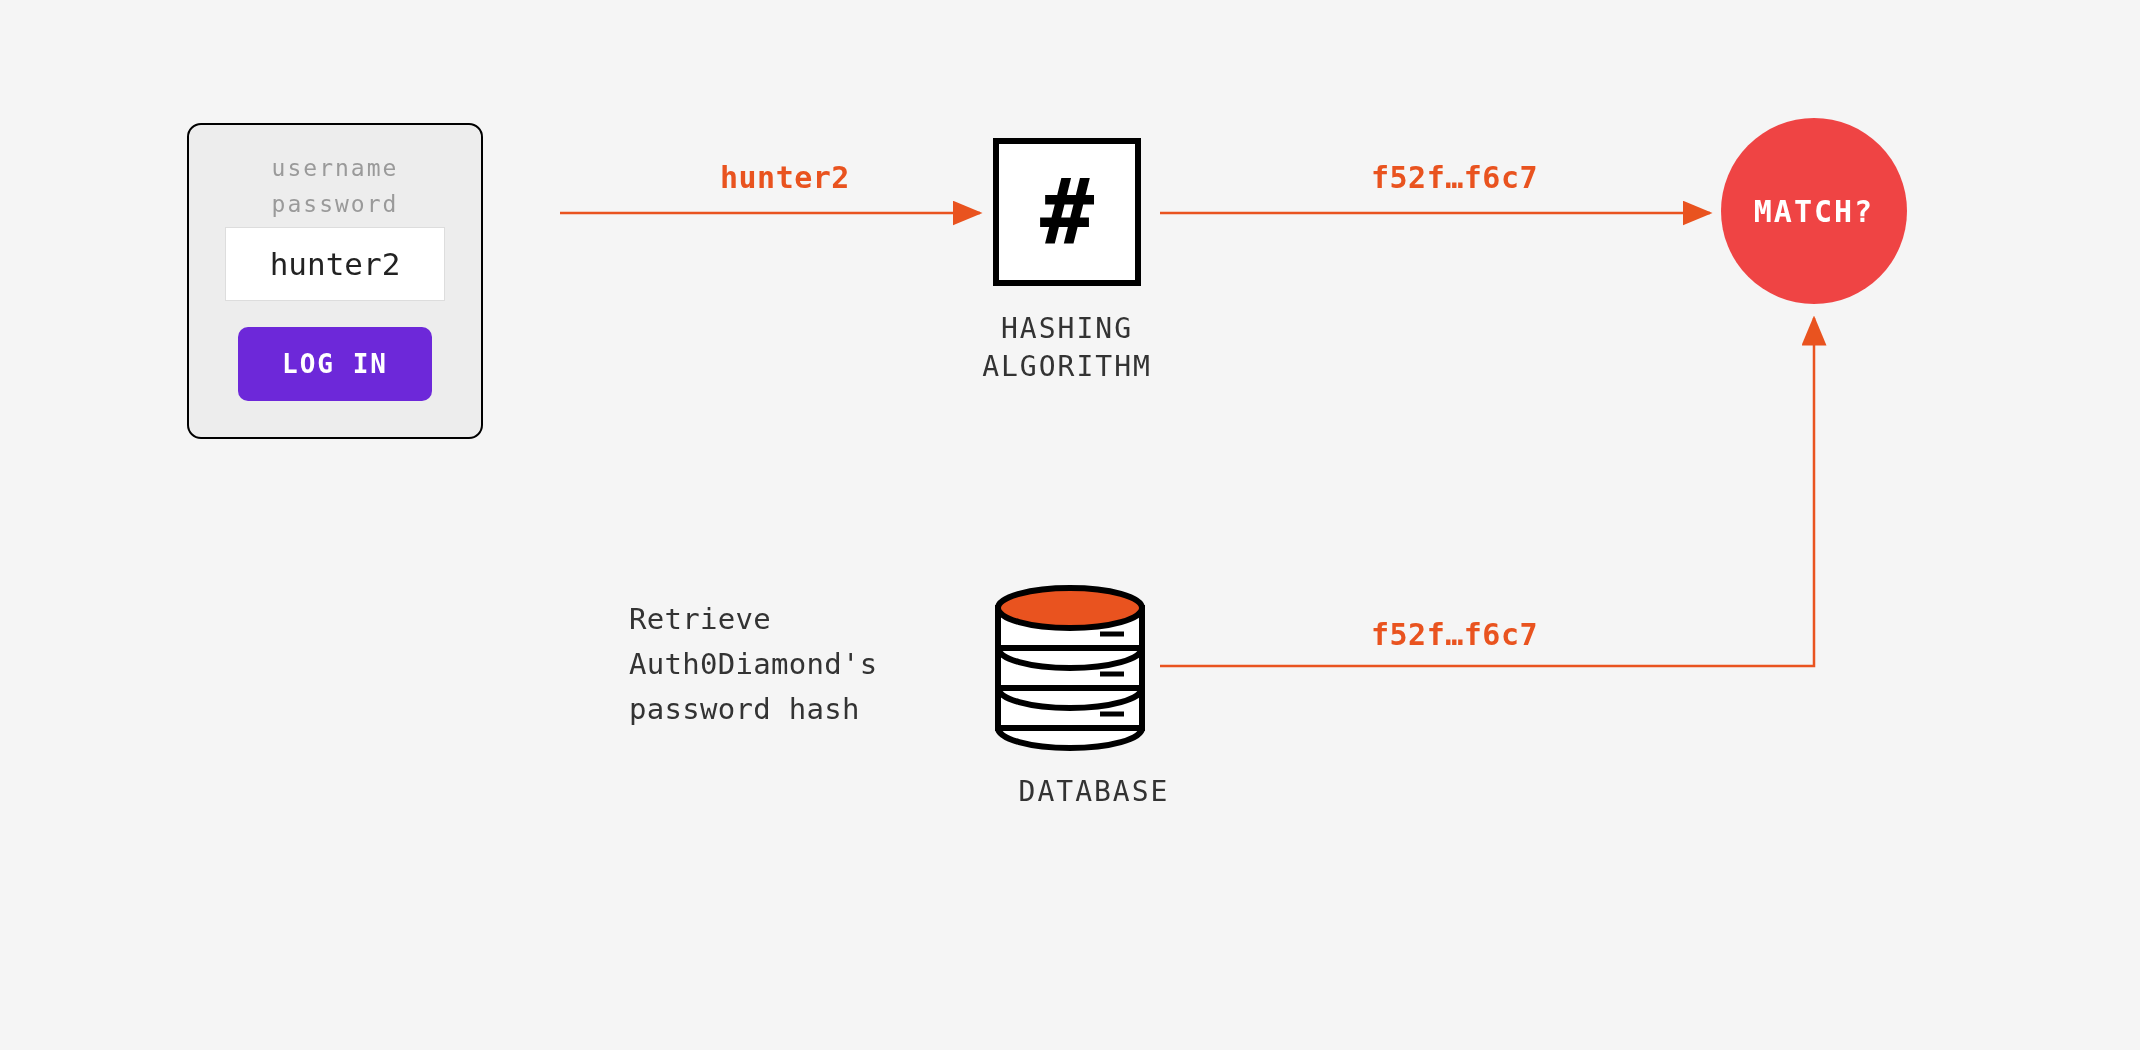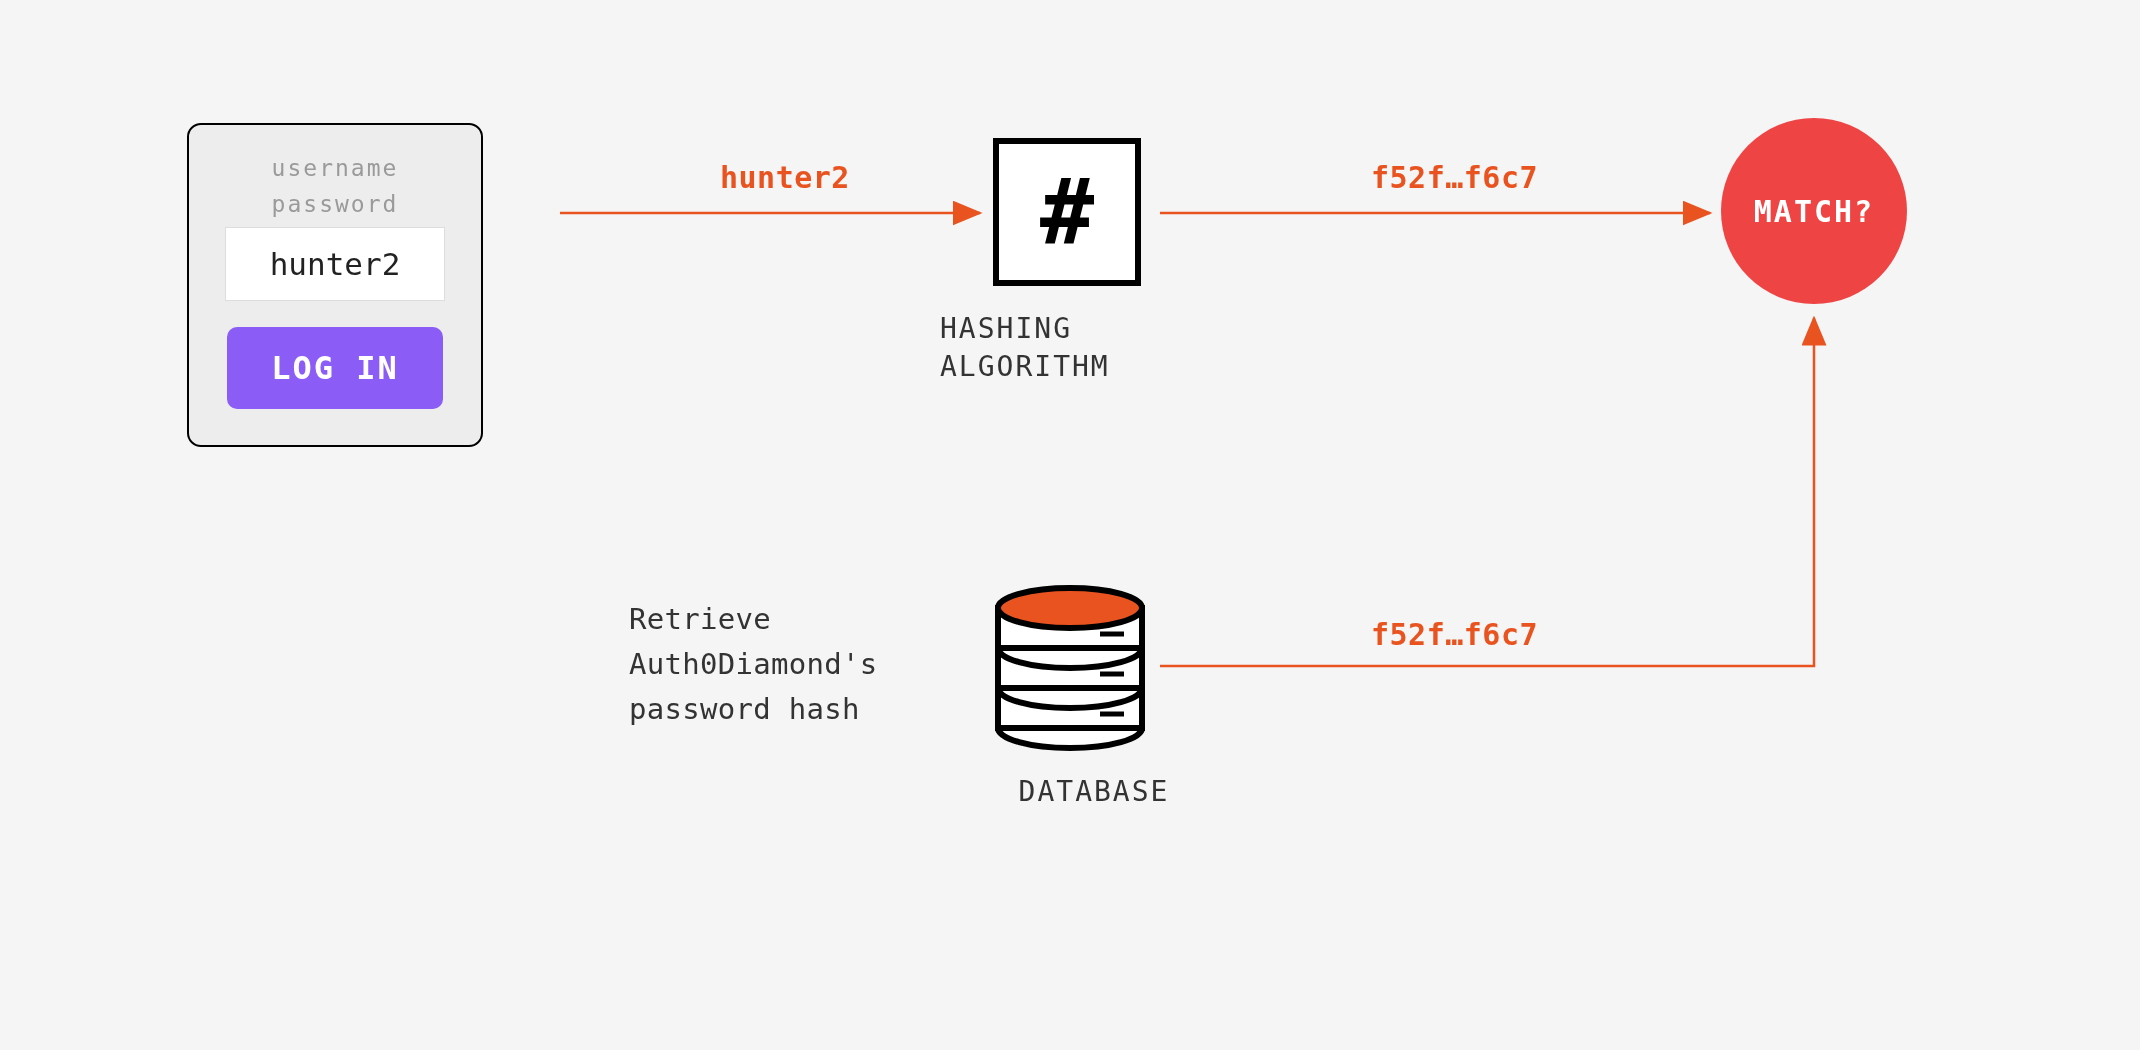--- a/index.html
+++ b/index.html
@@ -36,25 +36,25 @@
     background: #fff;
     border: 1px solid #ddd;
     font-family: inherit;
     font-size: 31px;
     padding: 18px 12px;
     text-align: center;
     margin-bottom: 26px;
     color: #222;
   }
   .login-btn {
-    background: #8b5cf6;
+    background: #6d28d9;
     color: #fff;
     border: none;
     font-family: inherit;
-    font-size: 32px;
+    font-size: 26px;
     font-weight: 600;
     letter-spacing: 2px;
     padding: 22px 44px;
     border-radius: 10px;
     cursor: pointer;
   }
   .hash-box {
     position: absolute;
     left: 993px;
     top: 138px;
@@ -67,21 +67,21 @@
     justify-content: center;
     font-size: 90px;
     font-weight: 700;
     color: #000;
   }
   .hash-label {
     position: absolute;
     left: 940px;
     top: 310px;
     width: 254px;
-    text-align: left;
+    text-align: center;
     font-size: 28px;
     letter-spacing: 2px;
     color: #333;
     line-height: 1.35;
   }
   .match-circle {
     position: absolute;
     left: 1721px;
     top: 118px;
     width: 186px;

